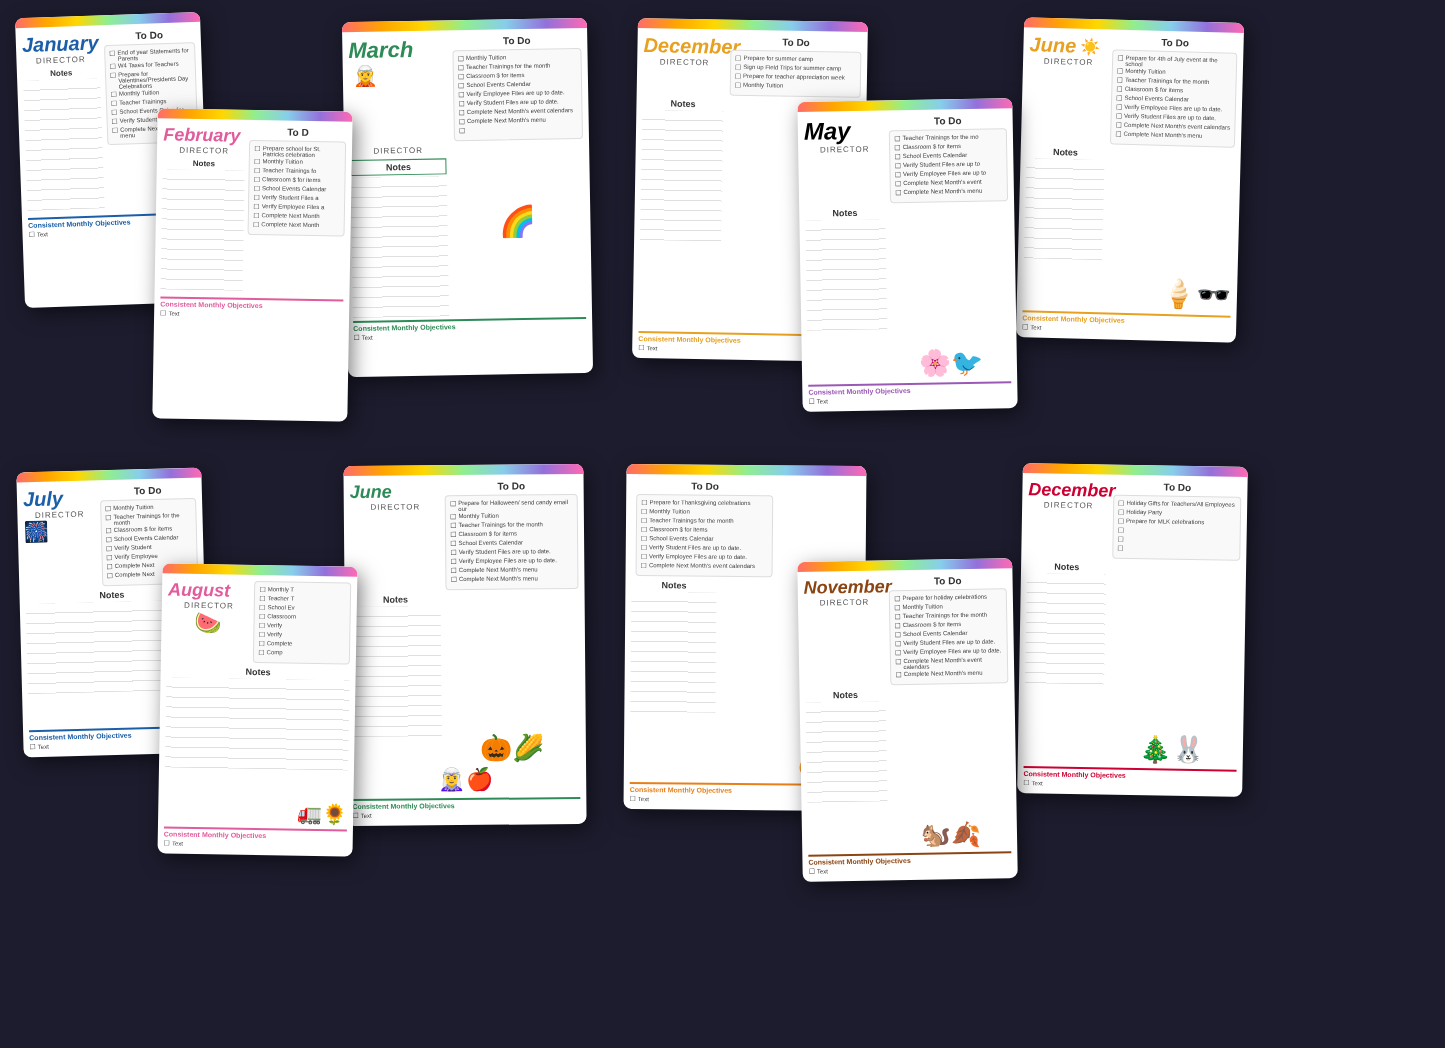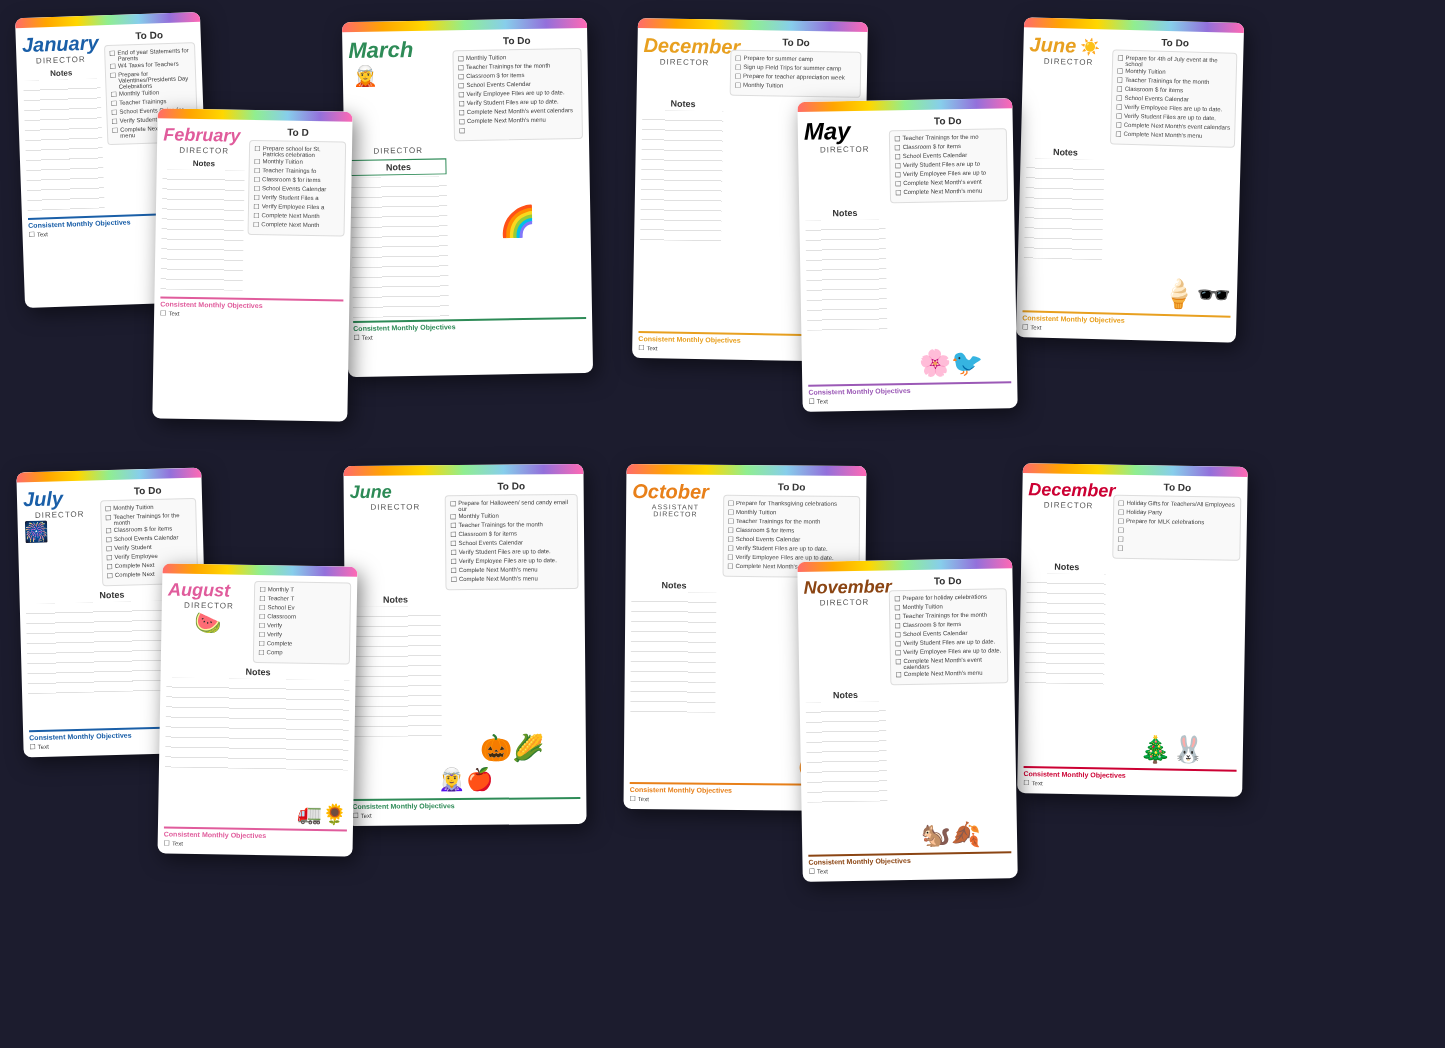--- a/index.html
+++ b/index.html
@@ -634,24 +634,20 @@
         <div class="objectives-title obj-sep">Consistent Monthly Objectives</div>
         <div class="objectives-item">Text</div>
       </div>
     </div>
   </div>
 
   <div class="planner-card card-oct">
     <div class="rainbow-bar"></div>
     <div class="card-inner">
       <div style="display:flex; justify-content:space-between; margin-bottom:4px;">
-        <div style="width:38%;">
-          <span class="month-title" style="color:#e8801a; font-style:italic; font-size:20px;">October</span>
-          <div class="director-label" style="font-size:7px;">ASSISTANT DIRECTOR</div>
-        </div>
         <div style="width:62%; padding-left:4px;">
           <div class="todo-title">To Do</div>
           <div class="todo-section">
             <div class="todo-item">Prepare for Thanksgiving celebrations</div>
             <div class="todo-item">Monthly Tuition</div>
             <div class="todo-item">Teacher Trainings for the month</div>
             <div class="todo-item">Classroom $ for items</div>
             <div class="todo-item">School Events Calendar</div>
             <div class="todo-item">Verify Student Files are up to date.</div>
             <div class="todo-item">Verify Employee Files are up to date.</div>

